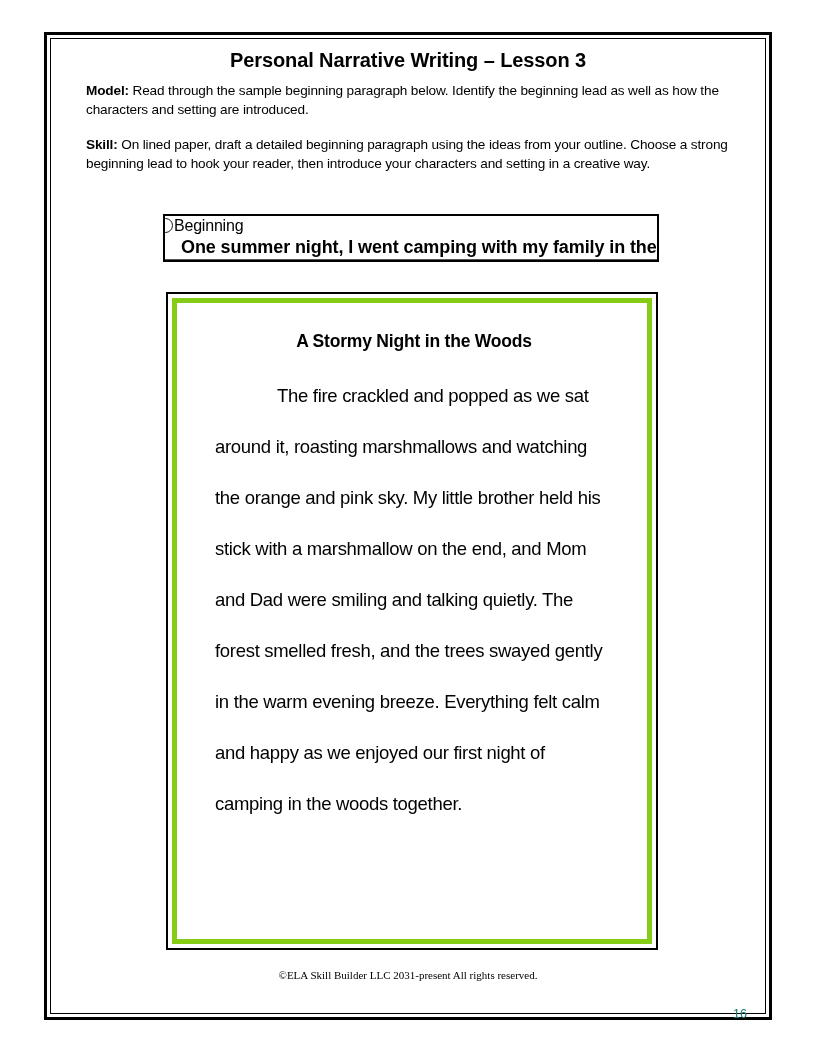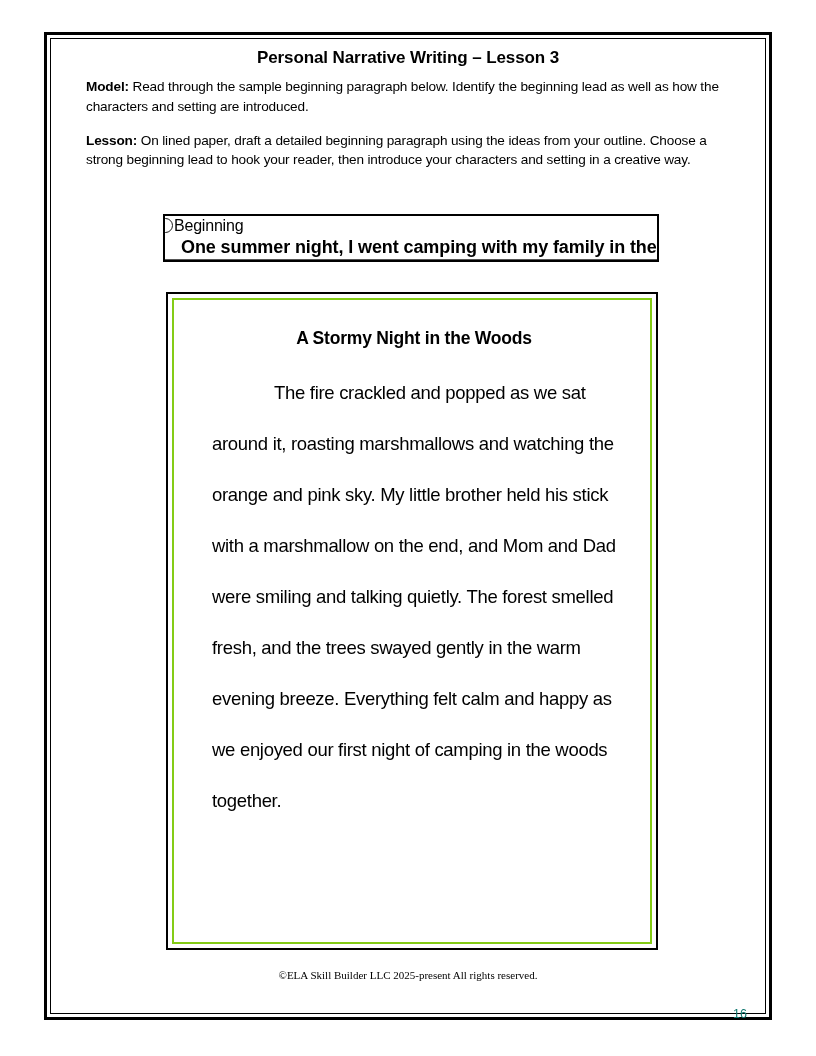--- a/index.html
+++ b/index.html
@@ -41,21 +41,21 @@
     left: 51px;
     top: 39px;
     width: 714px;
     height: 974px;
     box-sizing: border-box;
   }
 
   
   .sheet-title {
     text-align: center;
-    font-size: 17px;
+    font-size: 20px;
     font-weight: bold;
     letter-spacing: -0.1px;
     margin: 9px 0 0 0;
     line-height: 1.2;
   }
 
   .instructions {
     margin: 7px 26px 0 26px;
     font-size: 13.6px;
     line-height: 1.42;
@@ -126,21 +126,21 @@
     box-sizing: border-box;
     border: 2px solid #000000;
     background: #ffffff;
   }
   .story-box-inner {
     position: absolute;
     left: 4px;
     top: 4px;
     right: 4px;
     bottom: 4px;
-    border: 2px solid #84cc16;
+    border: 5px solid #84cc16;
     box-sizing: border-box;
     padding: 28px 18px 0 22px;
   }
   .story-title {
     text-align: center;
     font-size: 17.5px;
     font-weight: bold;
     letter-spacing: -0.2px;
     margin: 0 0 18px 0;
   }
@@ -177,34 +177,34 @@
 
 <div class="page-frame-outer"></div>
 <div class="page-frame-inner"></div>
 
 <div class="page-content">
 
   <div class="sheet-title">Personal Narrative Writing – Lesson 3</div>
 
   <div class="instructions">
     <p><span class="lead-word">Model:</span><span> Read through the sample beginning paragraph below. Identify the beginning lead as well as how the characters and setting are introduced.</span></p>
-    <p><span class="lead-word">Lesson:</span><span> On lined paper, draft a detailed beginning paragraph using the ideas from your outline. Choose a strong beginning lead to hook your reader, then introduce your characters and setting in a creative way.</span></p>
+    <p><span class="lead-word">Skill:</span><span> On lined paper, draft a detailed beginning paragraph using the ideas from your outline. Choose a strong beginning lead to hook your reader, then introduce your characters and setting in a creative way.</span></p>
   </div>
 
   <div class="beginning-box">
     <div class="beginning-label-row">
       <span class="radio-circle"></span>
       <span class="beginning-label">Beginning</span>
     </div>
     <div class="beginning-line ruled">One summer night, I went camping with my family in the</div>
   </div>
 
   <div class="story-box-outer">
     <div class="story-box-inner">
       <div class="story-title">A Stormy Night in the Woods</div>
       <p class="story-body">The fire crackled and popped as we sat around it, roasting marshmallows and watching the orange and pink sky. My little brother held his stick with a marshmallow on the end, and Mom and Dad were smiling and talking quietly. The forest smelled fresh, and the trees swayed gently in the warm evening breeze. Everything felt calm and happy as we enjoyed our first night of camping in the woods together.</p>
     </div>
   </div>
 
-  <div class="footer-copyright">©ELA Skill Builder LLC 2025-present All rights reserved.</div>
+  <div class="footer-copyright">©ELA Skill Builder LLC 2031-present All rights reserved.</div>
   <div class="footer-pagenum">16</div>
 
 </div>
 
 </body></html>

